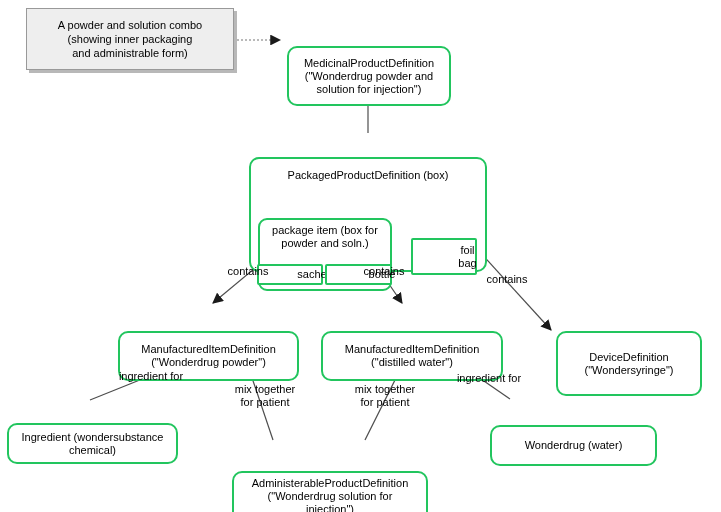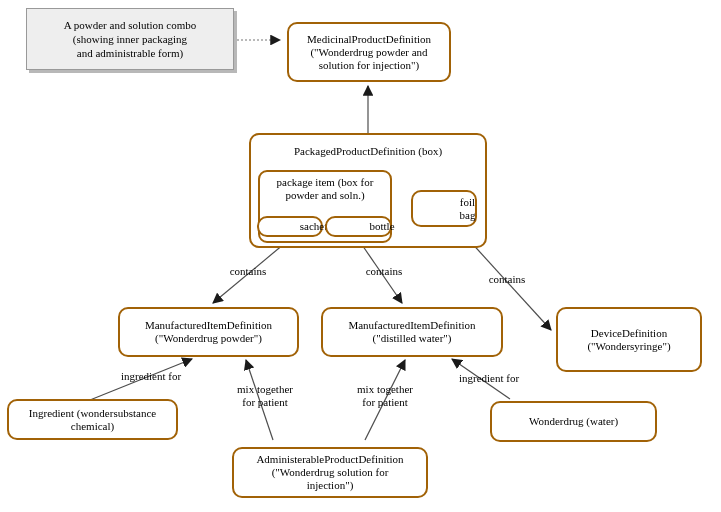--- a/index.html
+++ b/index.html
@@ -1,26 +1,26 @@
 <!DOCTYPE html>
 <html><head>
 <meta charset="utf-8">
 <style>
   html,body{margin:0;padding:0;background:#fff;}
   .canvas{
     position:relative;width:721px;height:512px;background:#ffffff;
-    font-family:Liberation Serif, serif;color:#000;overflow:hidden;
+    font-family:Liberation Sans, sans-serif;color:#000;overflow:hidden;
   }
   .edges{position:absolute;left:0;top:0;width:721px;height:512px;pointer-events:none;}
   .node{
-    position:absolute;background:#fff;border:2px solid #a16207;border-radius:10px;
+    position:absolute;background:#fff;border:2px solid #22c55e;border-radius:10px;
     box-sizing:border-box;display:flex;align-items:center;justify-content:center;
-    text-align:center;font-size:11px;line-height:13px;white-space:pre-line;
+    text-align:center;font-size:11px;line-height:13px;white-space:pre-line;margin-top:24px;
   }
-  .node.small{border-radius:10px;font-size:11px;padding-left:47px;}
+  .node.small{border-radius:2px;font-size:11px;padding-left:47px;}
   .node.container{align-items:flex-start;}
   .container-label{display:block;width:100%;text-align:center;margin-top:10px;font-size:11px;}
   .node.item-top{align-items:flex-start;padding-top:4px;}
   .edge-label{
     position:absolute;transform:translateX(-50%);font-size:11px;line-height:13px;
     text-align:center;white-space:pre-line;background:transparent;
   }
   .note{
     position:absolute;background:#eeeeee;border:1px solid #999;
     box-shadow:3px 3px 0 #b8b8b8;box-sizing:border-box;

